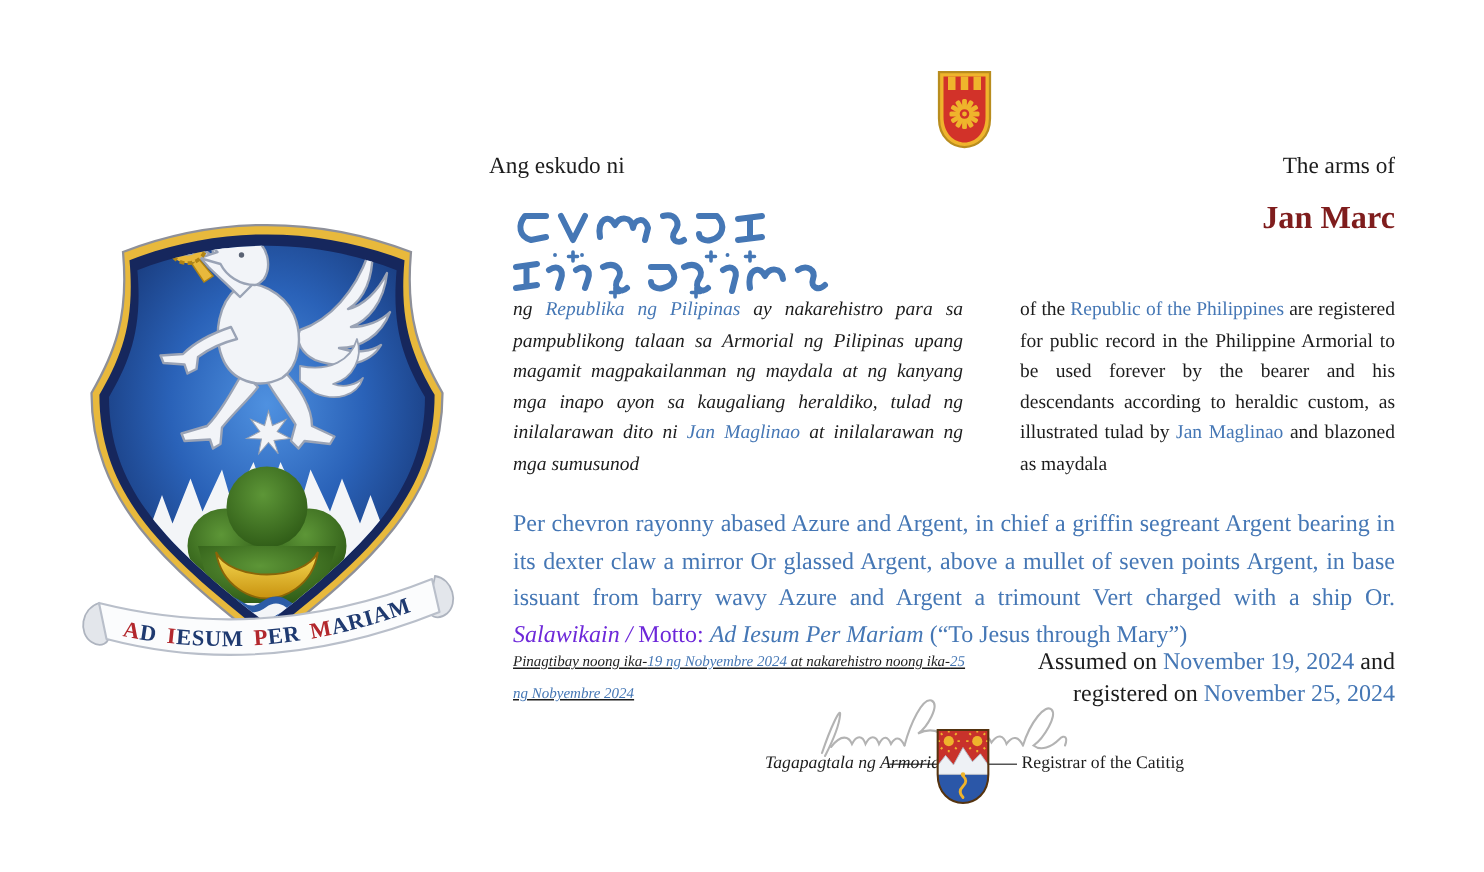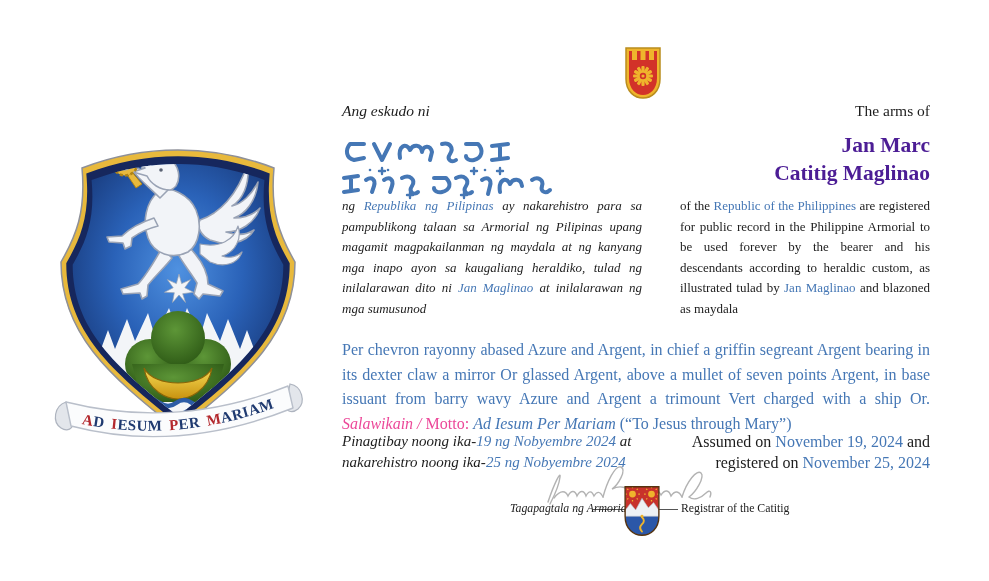--- a/index.html
+++ b/index.html
@@ -4,29 +4,29 @@
 <style>
   html,body{margin:0;padding:0;background:#ffffff;}
   .page{
     position:relative;width:989px;height:581px;background:#ffffff;overflow:hidden;
     font-family:"Liberation Serif", serif;color:#1c1c1c;
   }
   .abs{position:absolute;}
   .italic{font-style:italic;}
   .blue{color:#4577b5;}
   .hdr{font-size:15.5px;top:102px;}
-  .hdr-left{left:342px;font-style:italic;}
+  .hdr-left{left:326px;}
   .hdr-right{right:59px;text-align:center;}
-  .names{right:59px;top:131px;text-align:right;font-weight:bold;font-size:21.5px;line-height:28px;color:#4c1d95;}
+  .names{right:59px;top:131px;font-weight:bold;font-size:21.5px;line-height:28px;color:#7f1d1d;}
   .para{font-size:13px;line-height:20.5px;text-align:justify;top:196px;}
   .para-fil{left:342px;width:300px;font-style:italic;}
   .para-eng{left:680px;width:250px;}
   .blazon{left:342px;top:338px;width:588px;font-size:16px;line-height:24.6px;text-align:justify;color:#4577b5;}
-  .blazon .black{color:#ec4899;}
-  .dates-fil{left:342px;top:431px;width:310px;font-style:italic;font-size:15px;line-height:21px;}
+  .blazon .black{color:#6d28d9;}
+  .dates-fil{left:342px;top:431px;width:310px;font-style:italic;font-size:10px;line-height:21px;text-decoration:underline;}
   .dates-eng{right:59px;top:431px;width:300px;text-align:right;font-size:16px;line-height:21px;}
   .sig-label{font-size:11.8px;top:501px;}
   .sig-label-left{left:510px;font-style:italic;}
   .sig-label-right{left:681px;}
   .sig-line{left:593px;top:509px;width:85px;height:1px;background:#555;}
   .sr-only{position:absolute;width:1px;height:1px;overflow:hidden;clip:rect(0 0 0 0);white-space:nowrap;}
 </style>
 </head>
 <body>
 
@@ -181,21 +181,20 @@
         <path d="M 68,62 v -6 M 65,59 h 6"></path>
         <path d="M 122,62 v -6 M 119,59 h 6"></path>
       </g>
     </g>
   </svg>
   <span class="sr-only">ᜑᜈ᜔ ᜋᜇ᜔ᜃ᜔</span>
   <span class="sr-only">ᜃᜆᜒᜆᜒᜄ᜔ ᜋᜄ᜔ᜎᜒᜈᜏ᜔</span>
 
   <div class="abs names">
     <div>Jan Marc</div>
-    <div>Catitig Maglinao</div>
   </div>
 
   <div class="abs para para-fil"><span>ng </span><span class="blue">Republika ng Pilipinas</span><span> ay nakarehistro para sa pampublikong talaan sa Armorial ng Pilipinas upang magamit magpakailanman ng maydala at ng kanyang mga inapo ayon sa kaugaliang heraldiko, tulad ng inilalarawan dito ni </span><span class="blue">Jan Maglinao</span><span> at inilalarawan ng mga sumusunod</span></div>
 
   <div class="abs para para-eng"><span>of the </span><span class="blue">Republic of the Philippines</span><span> are registered for public record in the Philippine Armorial to be used forever by the bearer and his descendants according to heraldic custom, as illustrated tulad by </span><span class="blue">Jan Maglinao</span><span> and blazoned as maydala</span></div>
 
   <div class="abs blazon"><span>Per chevron rayonny abased Azure and Argent, in chief a griffin segreant Argent bearing in its dexter claw a mirror Or glassed Argent, above a mullet of seven points Argent, in base issuant from barry wavy Azure and Argent a trimount Vert charged with a ship Or.</span><span class="black italic"> Salawikain / </span><span class="black">Motto: </span><span class="italic">Ad Iesum Per Mariam</span><span> (“To Jesus through Mary”)</span></div>
 
   <div class="abs dates-fil"><span>Pinagtibay noong ika-</span><span class="blue">19 ng Nobyembre 2024</span><span> at nakarehistro noong ika-</span><span class="blue">25 ng Nobyembre 2024</span></div>
 

